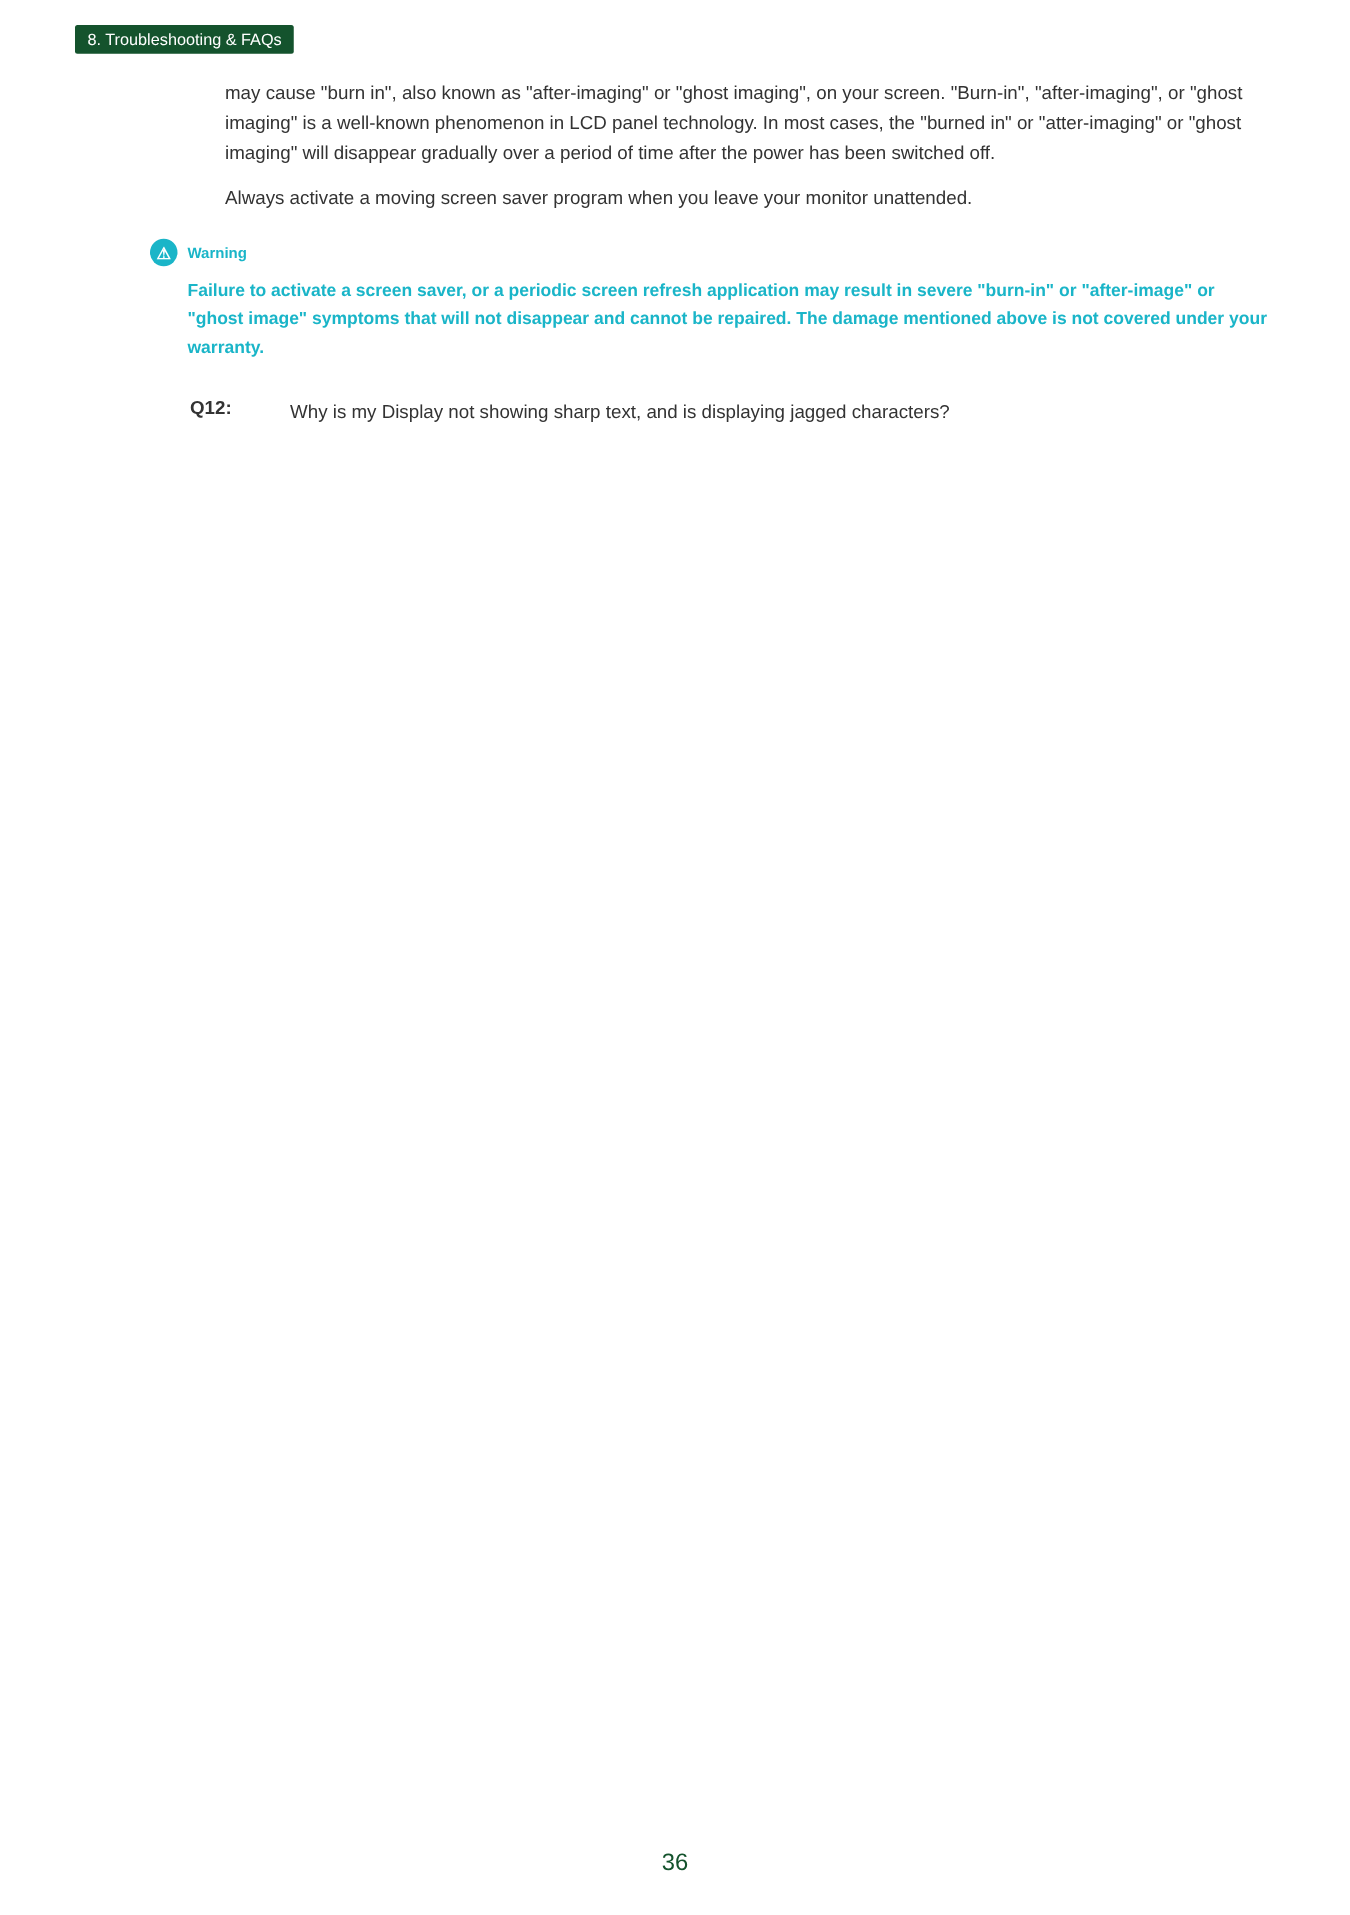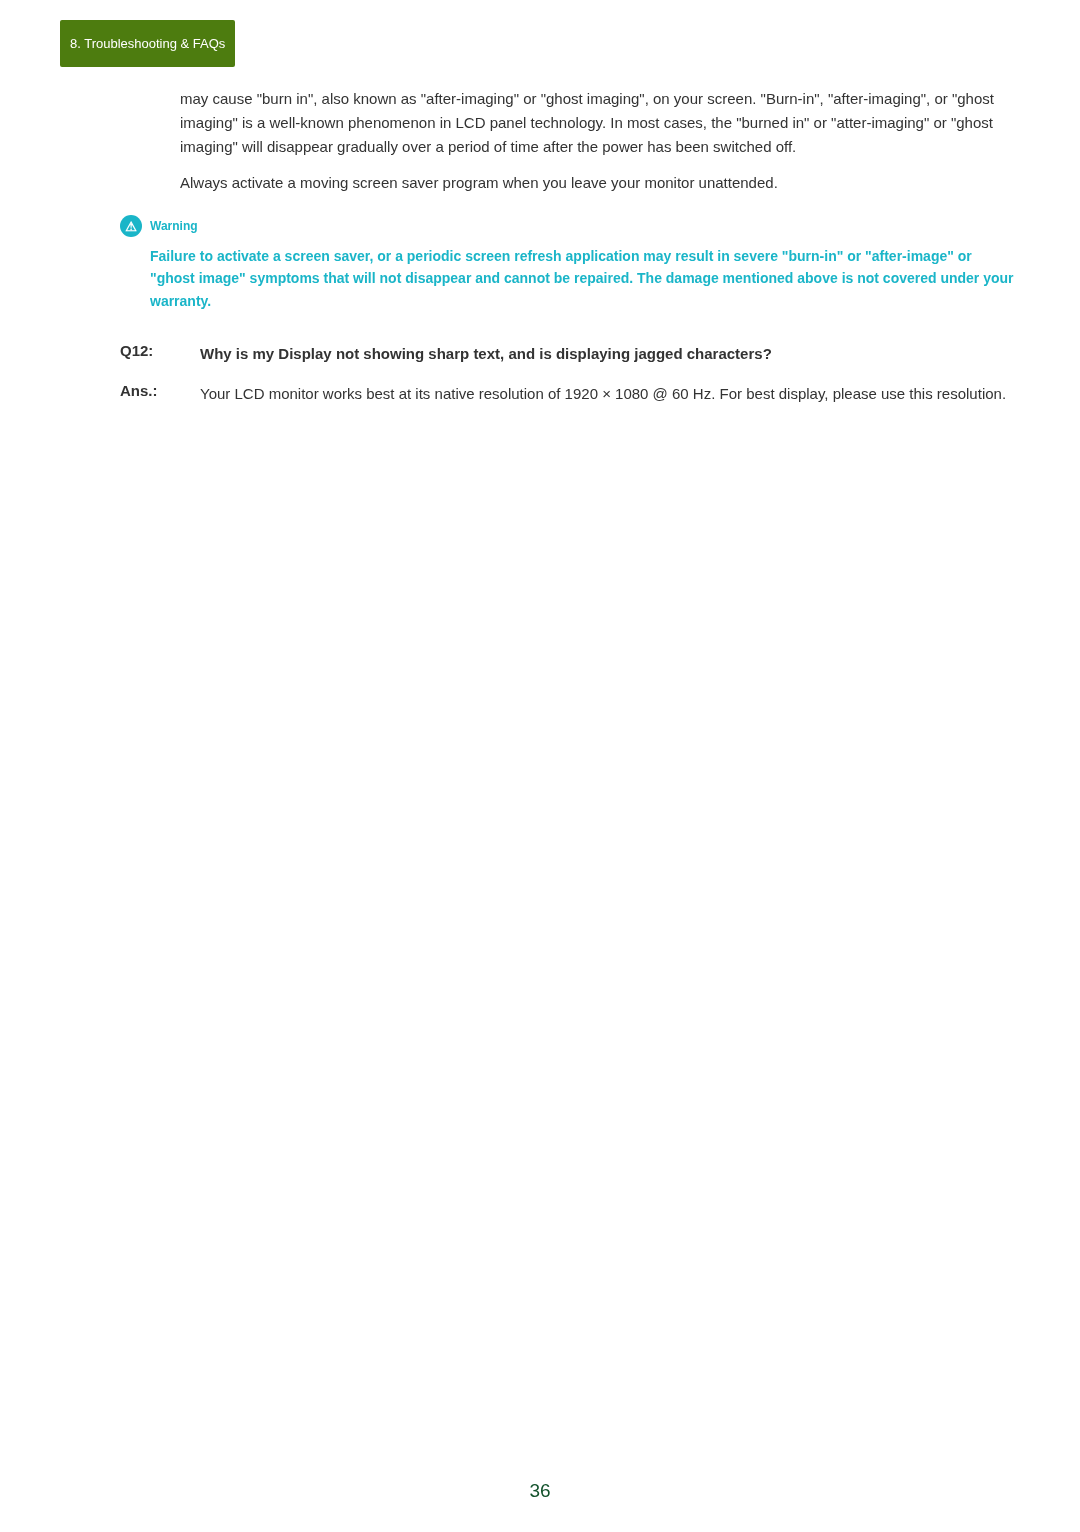--- a/index.html
+++ b/index.html
@@ -16,24 +16,24 @@
       width: 1080px;
       min-height: 1532px;
       position: relative;
     }
 
     .page-container {
       padding: 20px 60px 60px 60px;
     }
 
     .header-bar {
-      background-color: #4d7c0f;
+      background-color: #14532d;
       color: white;
       font-size: 13px;
-      padding: 16px 10px;
+      padding: 4px 10px;
       display: inline-block;
       margin-bottom: 20px;
       border-radius: 2px;
     }
 
     .content-section {
       margin-left: 120px;
       margin-bottom: 20px;
       line-height: 1.6;
       font-size: 15px;
@@ -81,40 +81,40 @@
       font-weight: bold;
     }
 
     .qa-section {
       margin-bottom: 20px;
     }
 
     .qa-row {
       display: flex;
       margin-bottom: 16px;
-      margin-left: 60px;
+      margin-left: 92px;
     }
 
     .qa-label {
       font-weight: bold;
       font-size: 15px;
       min-width: 80px;
       color: #333333;
       flex-shrink: 0;
     }
 
     .qa-content {
       flex: 1;
       font-size: 15px;
       line-height: 1.6;
       color: #333333;
     }
 
     .qa-content.question {
-      font-weight: bold;
+      font-weight: normal;
     }
 
     .qa-content.answer {
       font-weight: normal;
     }
 
     .page-number {
       position: absolute;
       bottom: 30px;
       left: 50%;
@@ -151,24 +151,20 @@
   </div>
 
   
   <div class="qa-section">
 
     <div class="qa-row">
       <span class="qa-label">Q12:</span>
       <span class="qa-content question">Why is my Display not showing sharp text, and is displaying jagged characters?</span>
     </div>
 
-    <div class="qa-row">
-      <span class="qa-label">Ans.:</span>
-      <span class="qa-content answer">Your LCD monitor works best at its native resolution of 1920 × 1080 @ 60 Hz. For best display, please use this resolution.</span>
-    </div>
 
   </div>
 
 </div>
 
 <div class="page-number">
   <span>36</span>
 </div>
 
 </body></html>

